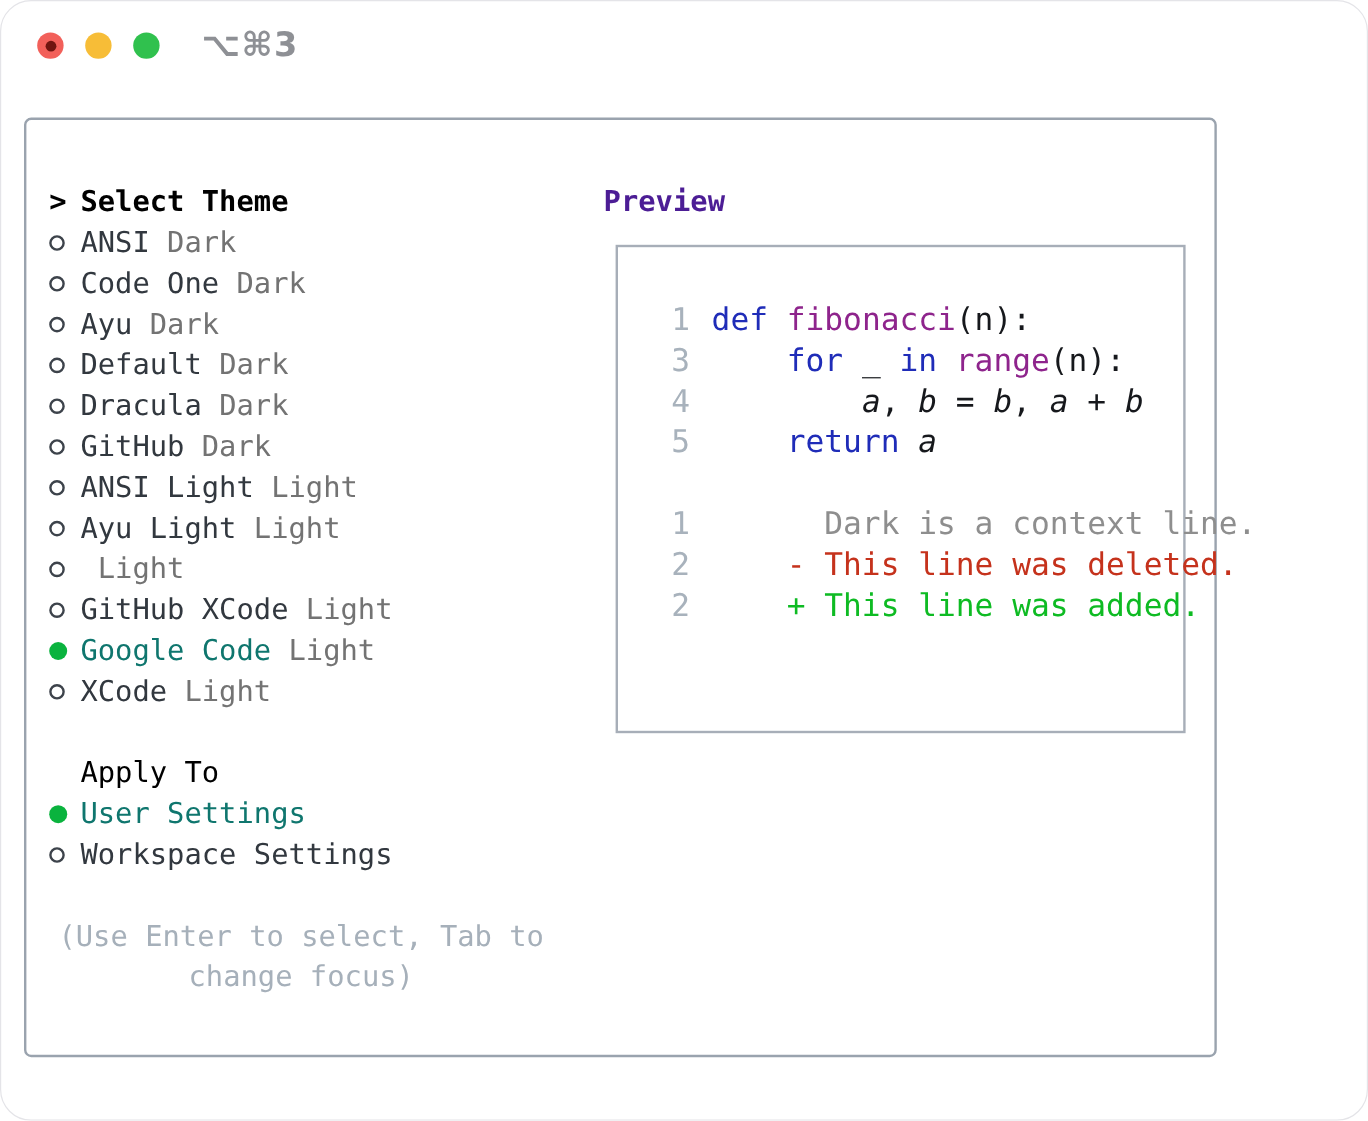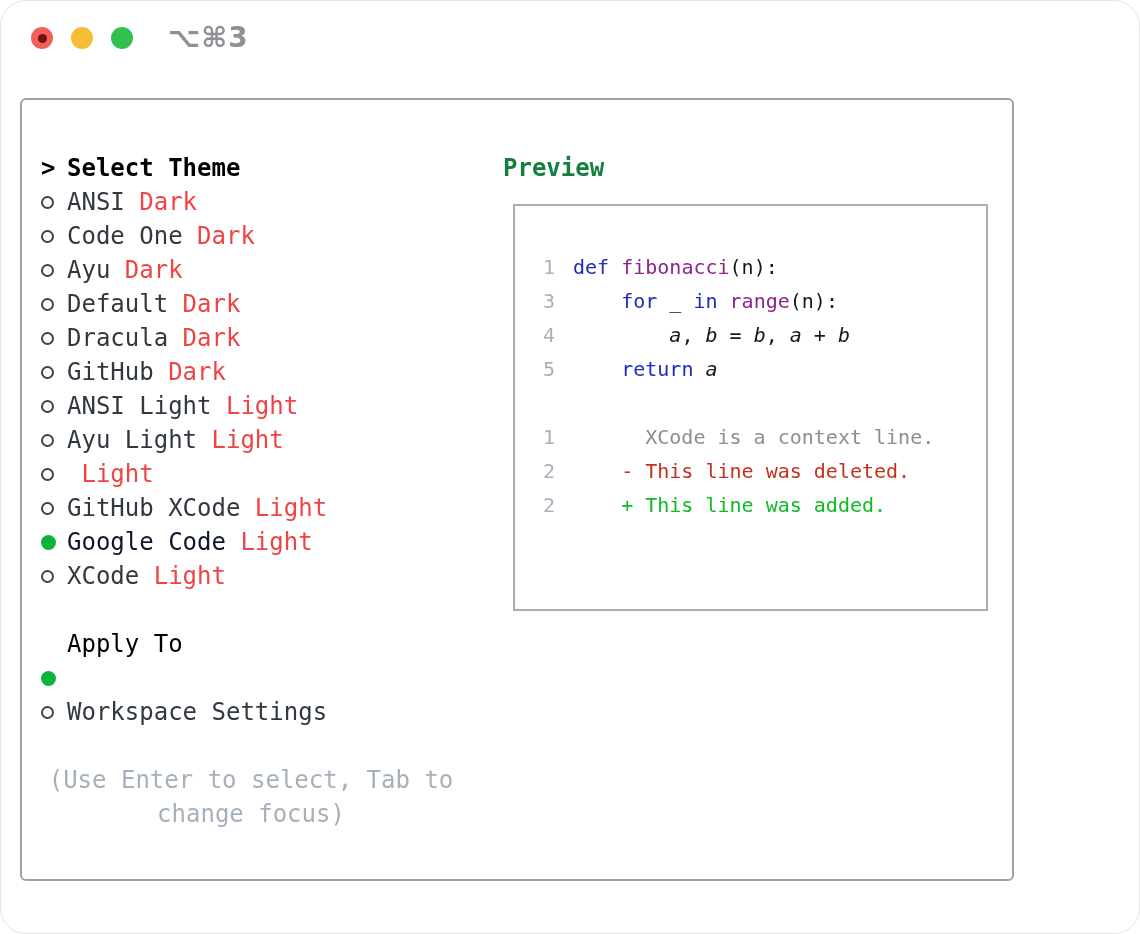--- a/index.html
+++ b/index.html
@@ -37,35 +37,35 @@
   }
   
   .left-col{position:absolute;left:19px;top:51px;font-size:24px;line-height:34px;color:#32383f;}
   .row{display:flex;align-items:center;height:34px;white-space:pre;}
   .marker{width:26px;flex:0 0 26px;display:flex;align-items:center;}
   .circle{width:13px;height:13px;border:2px solid #3d434b;border-radius:50%;box-sizing:border-box;}
   .circle.filled{width:15px;height:15px;border:none;background:#0ab33e;}
   .prompt{font-weight:700;color:#000;}
   .hdr{font-weight:700;color:#000;}
   .row .name{color:#32383f;}
-  .row.selected .name{color:#0f172a;}
-  .variant{color:#ef4444;}
+  .row.selected .name{color:#0f766e;}
+  .variant{color:#737373;}
   .spacer{height:34px;}
   .subhdr{color:#000;text-align:center;}
   .hint{width:420px;color:#a6b0ba;white-space:normal;margin-top:0;text-align:center;}
   
   .preview-title{
     position:absolute;left:481px;top:51px;height:34px;display:flex;align-items:center;
-    font-size:24px;font-weight:700;color:#15803d;
+    font-size:24px;font-weight:700;color:#4c1d95;
   }
   .preview-box{
     position:absolute;left:491px;top:104px;width:475px;height:407px;
     border:2px solid #a7aeb8;box-sizing:border-box;background:#fff;
   }
-  .codewrap{padding:44px 0 0 16px;font-size:20px;line-height:34px;}
+  .codewrap{padding:44px 0 0 16px;font-size:26px;line-height:34px;margin-left:20px;}
   .codewrap pre{margin:0;font-family:inherit;white-space:pre;}
   .ln{display:inline-block;width:24px;text-align:right;margin-right:18px;color:#a8b2bc;}
   .kw{color:#1f2cb8;}
   .fn{color:#8e248c;}
   .lit{color:#0d6e6e;}
   .p{color:#16181c;}
   .v{color:#16181c;font-style:italic;}
   .diff-context{color:#8e8e8e;}
   .diff-deleted{color:#c5321c;text-align:center;}
   .diff-added{color:#0ebb23;}
@@ -106,36 +106,36 @@
           <div class="row"><span class="marker"><span class="circle"></span></span><span class="name">GitHub XCode</span><span class="variant"> Light</span></div>
           <div class="row selected"><span class="marker"><span class="circle filled"></span></span><span class="name">Google Code</span><span class="variant"> Light</span></div>
           <div class="row"><span class="marker"><span class="circle"></span></span><span class="name">XCode</span><span class="variant"> Light</span></div>
         </div>
       <div class="spacer"></div>
       <div class="row">
         <span class="marker"></span>
         <span class="subhdr">Apply To</span>
       </div>
       <div id="apply-list">
-          <div class="row selected"><span class="marker"><span class="circle filled"></span></span></div>
+          <div class="row selected"><span class="marker"><span class="circle filled"></span></span><span class="name">User Settings</span></div>
           <div class="row"><span class="marker"><span class="circle"></span></span><span class="name">Workspace Settings</span></div>
         </div>
       <div class="spacer"></div>
       <div class="hint">(Use Enter to select, Tab to change focus)</div>
     </div>
 
     <div class="preview-title">Preview</div>
 
     <div class="preview-box">
       <div class="codewrap" id="codewrap">
           <pre><span class="ln">1</span><span class="kw">def</span><span class="p"> </span><span class="fn">fibonacci</span><span class="p">(n):</span></pre>
           <pre><span class="ln">3</span><span class="p">    </span><span class="kw">for</span><span class="p"> _ </span><span class="kw">in</span><span class="p"> </span><span class="fn">range</span><span class="p">(n):</span></pre>
           <pre><span class="ln">4</span><span class="p">        </span><span class="v">a</span><span class="p">, </span><span class="v">b</span><span class="p"> = </span><span class="v">b</span><span class="p">, </span><span class="v">a</span><span class="p"> + </span><span class="v">b</span></pre>
           <pre><span class="ln">5</span><span class="p">    </span><span class="kw">return</span><span class="p"> </span><span class="v">a</span></pre>
           <pre> </pre>
-          <pre><span class="ln">1</span><span class="diff-context">      XCode is a context line.</span></pre>
+          <pre><span class="ln">1</span><span class="diff-context">      Dark is a context line.</span></pre>
           <pre><span class="ln">2</span><span class="diff-deleted">    - This line was deleted.</span></pre>
           <pre><span class="ln">2</span><span class="diff-added">    + This line was added.</span></pre>
         </div>
     </div>
 
   </div>
 </div>
 
 </body></html>

